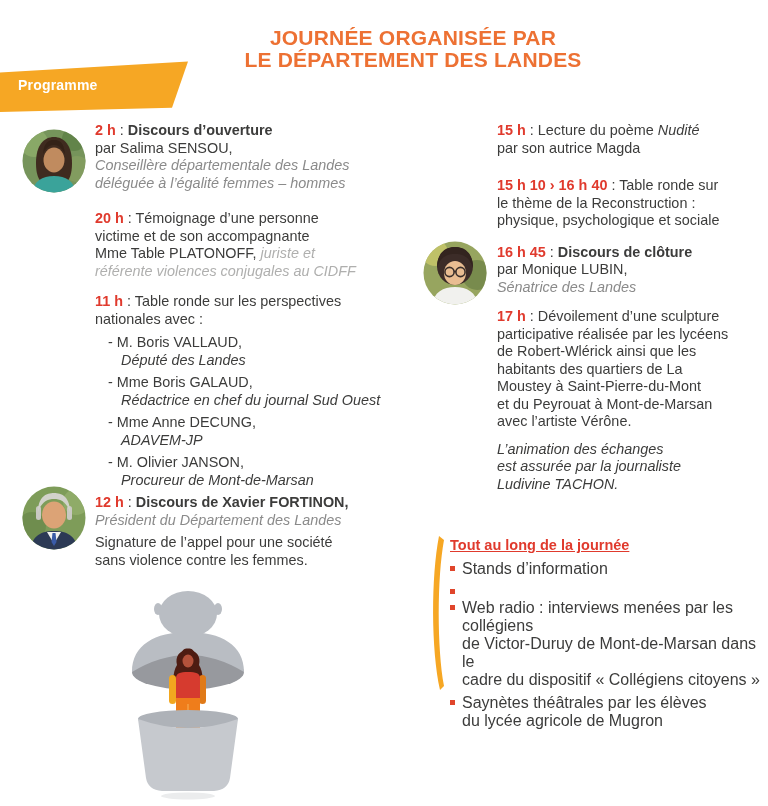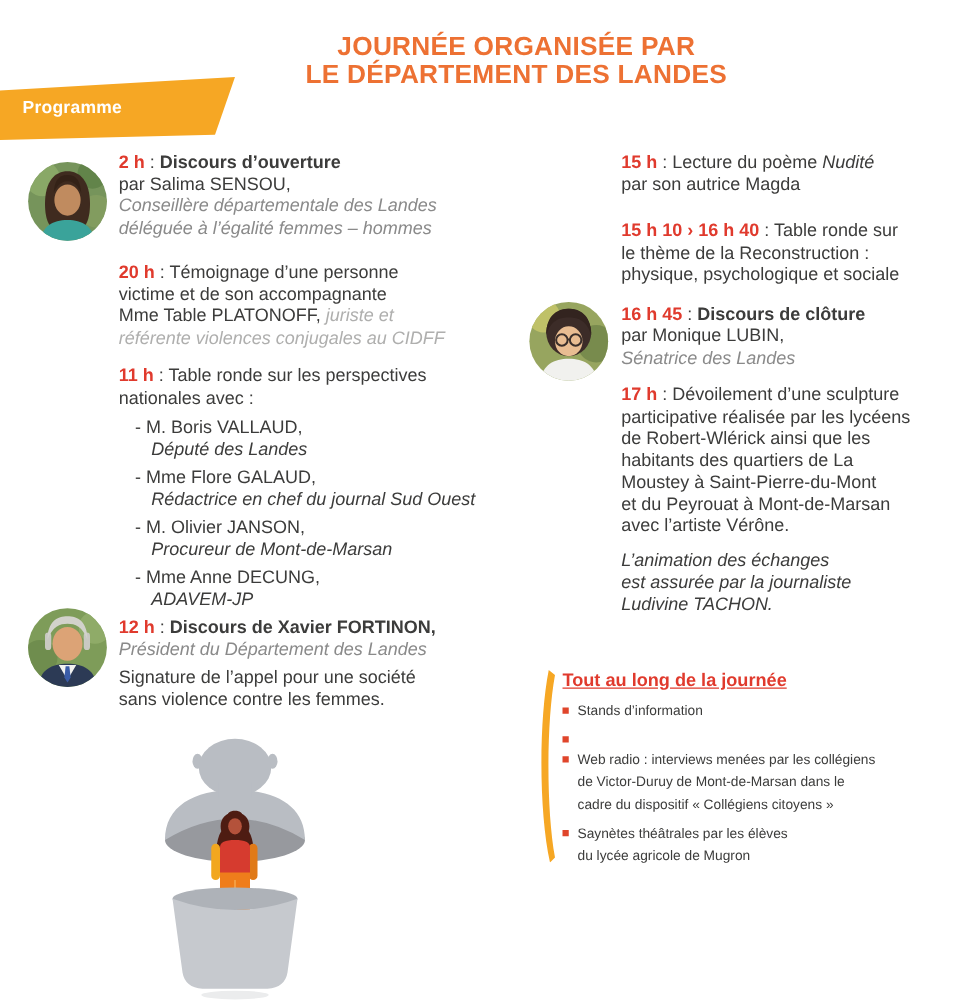--- a/index.html
+++ b/index.html
@@ -34,21 +34,21 @@
 
   .avatar{position:absolute;width:64px;height:64px;}
   .avatar-1{left:22px;top:129px;}
   .avatar-2{left:22px;top:486px;}
   .avatar-3{left:423px;top:241px;}
 
   .daylong-box{position:absolute;left:430px;top:533px;width:334px;}
   .box-bar{position:absolute;left:0;top:3px;width:14px;height:154px;}
   .box-content{margin-left:20px;padding-top:4px;}
   .box-title{color:#E03A2D;font-weight:bold;font-size:14.5px;margin-bottom:7px;text-decoration:underline;}
-  .bullet{display:flex;font-size:11px;line-height:18px;margin-bottom:5px;}
+  .bullet{display:flex;font-size:16px;line-height:18px;margin-bottom:5px;}
   .marker{flex:0 0 auto;width:5px;height:5px;background:#E0452B;margin:6px 7px 0 0;}
 
   .illustration{position:absolute;left:105px;top:588px;width:165px;height:215px;}
 </style>
 </head>
 <body>
 
 <div class="page">
 
   <div class="header-title">JOURNÉE ORGANISÉE PAR
@@ -123,26 +123,26 @@
 déléguée à l’égalité femmes – hommes</span></div>
     <div class="rich mb13"><span class="seg-time">20 h</span><span class="seg-plain"> : Témoignage d’une personne
 victime et de son accompagnante
 Mme Table PLATONOFF, </span><span class="seg-litalic">juriste et
 référente violences conjugales au CIDFF</span></div>
     <div class="rich mb6"><span class="seg-time">11 h</span><span class="seg-plain"> : Table ronde sur les perspectives
 nationales avec :</span></div>
     <div class="sublist">
       <div class="rich sub-item"><span class="seg-plain">- M. Boris VALLAUD,</span><span class="seg-italic">
 Député des Landes</span></div>
-      <div class="rich sub-item"><span class="seg-plain">- Mme Flore GALAUD,</span><span class="seg-italic">
+      <div class="rich sub-item"><span class="seg-plain">- Mme Boris GALAUD,</span><span class="seg-italic">
 Rédactrice en chef du journal Sud Ouest</span></div>
+      <div class="rich sub-item"><span class="seg-plain">- Mme Anne DECUNG,</span><span class="seg-italic">
+ADAVEM-JP</span></div>
       <div class="rich sub-item"><span class="seg-plain">- M. Olivier JANSON,</span><span class="seg-italic">
 Procureur de Mont-de-Marsan</span></div>
-      <div class="rich sub-item"><span class="seg-plain">- Mme Anne DECUNG,</span><span class="seg-italic">
-ADAVEM-JP</span></div>
     </div>
     <div class="rich"><span class="seg-time">12 h</span><span class="seg-plain"> : </span><span class="seg-bold">Discours de Xavier FORTINON,</span><span class="seg-gitalic">
 Président du Département des Landes</span></div>
     <div class="rich mt5"><span class="seg-plain">Signature de l’appel pour une société
 sans violence contre les femmes.</span></div>
   </div>
 
   <div class="col col-right">
     <div class="rich mb20"><span class="seg-time">15 h</span><span class="seg-plain"> : Lecture du poème </span><span class="seg-italic">Nudité</span><span class="seg-plain">
 par son autrice Magda</span></div>

